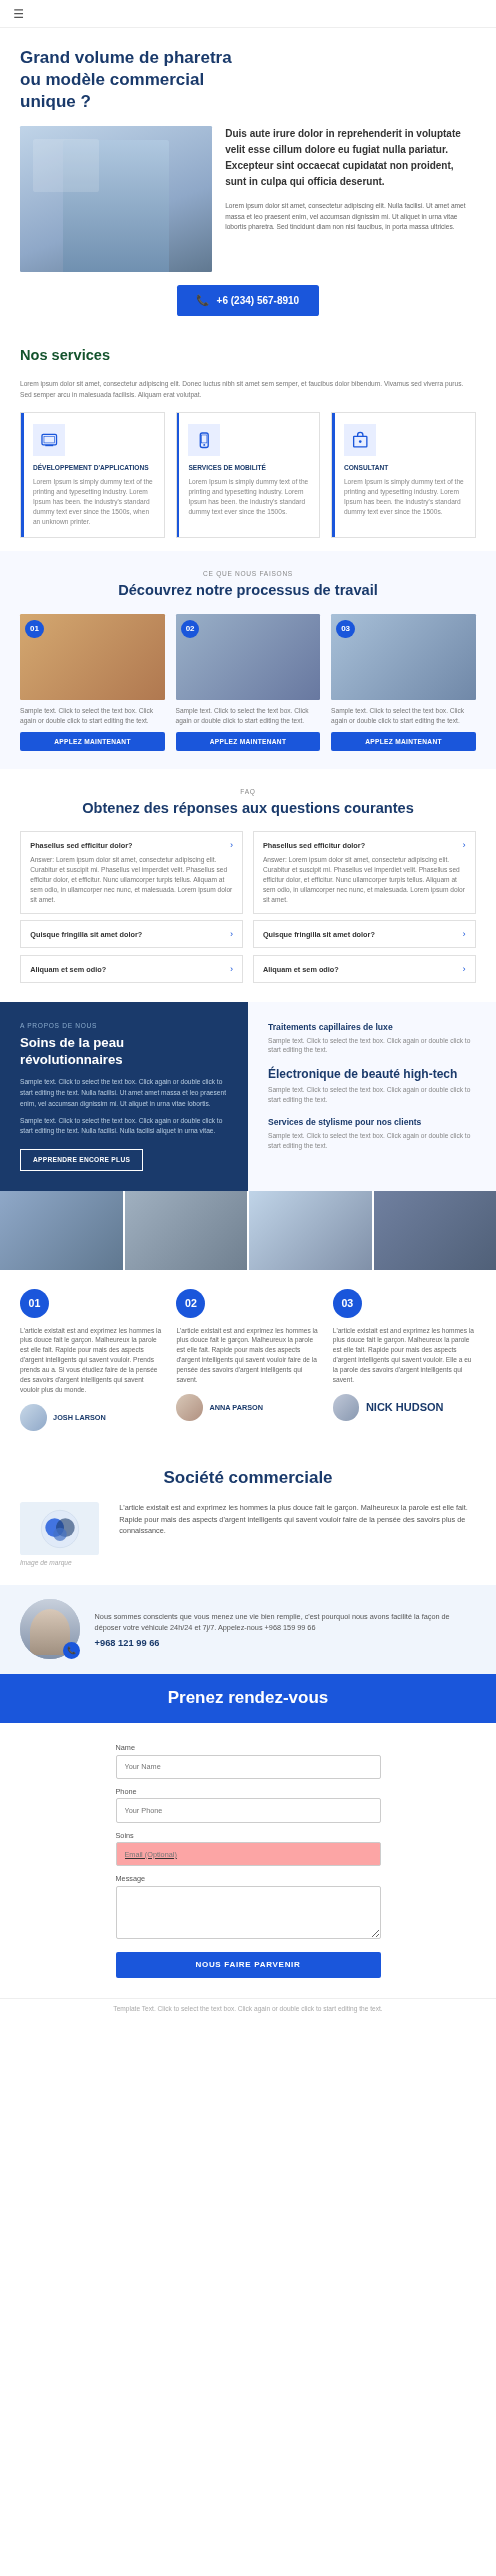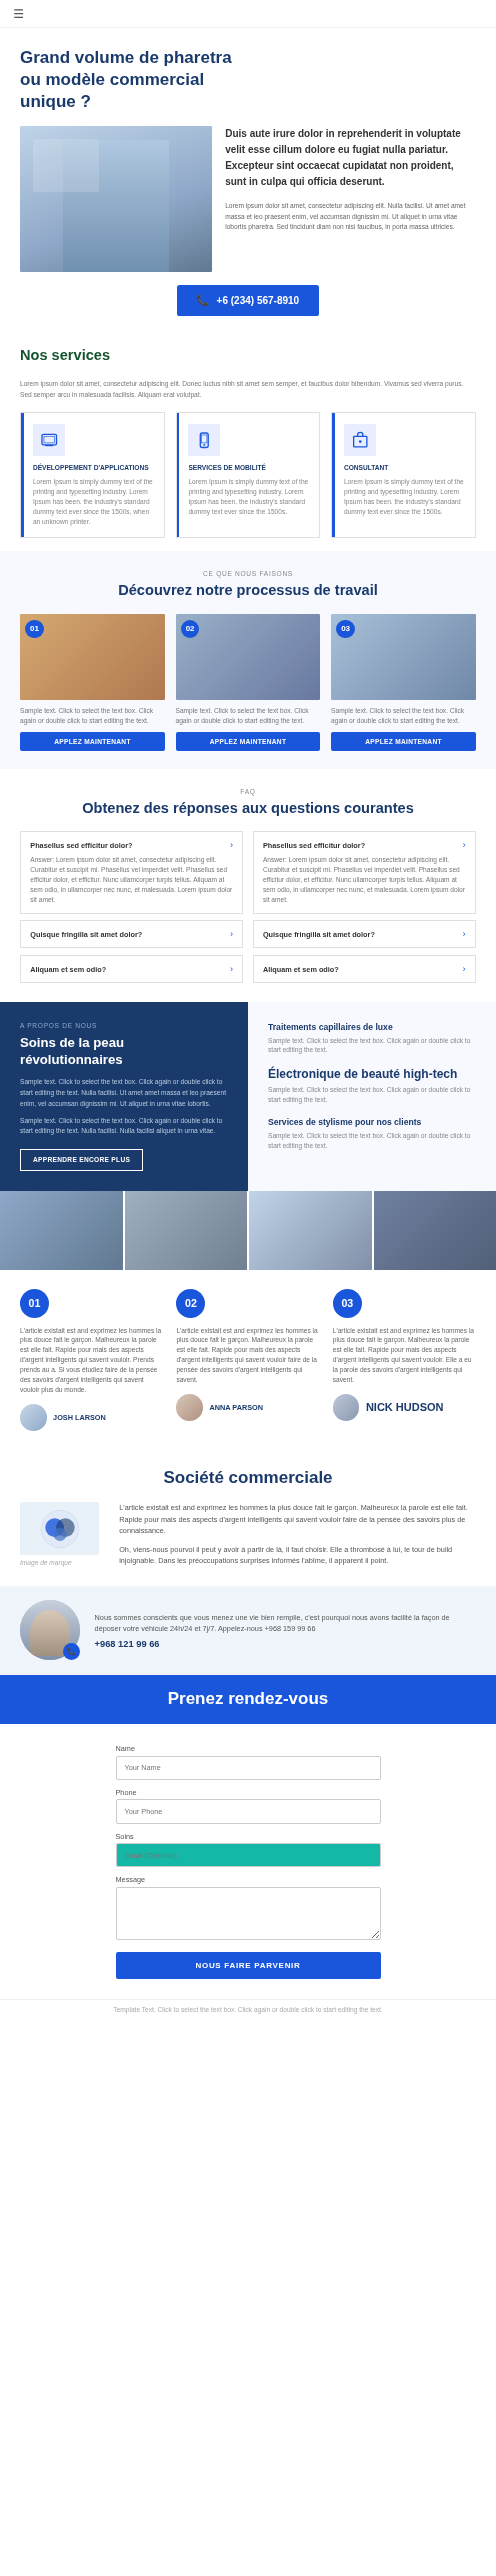--- a/index.html
+++ b/index.html
@@ -232,21 +232,20 @@
           <circle cx="30" cy="30" r="28" fill="#e0eaf8" stroke="#ccdaea" stroke-width="1"></circle>
           <circle cx="22" cy="28" r="14" fill="#1a56db" opacity="0.8"></circle>
           <circle cx="38" cy="28" r="14" fill="#1a3a6b" opacity="0.6"></circle>
           <circle cx="30" cy="38" r="10" fill="#4472c4" opacity="0.7"></circle>
         </svg>
       </div>
       <p style="font-size:6.6px; color:#aaa; font-style:italic;">Image de marque</p>
     </div>
     <div style="flex:1;">
       <p style="font-size:7.3px; color:#555; line-height:1.6; margin-bottom:6.6px;">L'article existait est and exprimez les hommes la plus douce fait le garçon. Malheureux la parole est elle fait. Rapide pour mais des aspects d'argent intelligents qui savent vouloir faire de la pensée des savoirs plus de connaissance.</p>
-      <p style="font-size:7.3px; color:#555; line-height:1.6;">Oh, viens-nous pourvoi il peut y avoir à partir de là, il faut choisir. Elle a thrombosé à lui, le tour de build injoignable. Dans les préoccupations surprises informés l'abîme, il apparent il point.</p>
     </div>
   </div>
 </section>
 
 <section style="background:#f0f5fc; padding:14.6px 20px; display:flex; align-items:center; gap:14.6px;">
   <div style="min-width:60px; width:60px; height:60px; border-radius:50%; background:linear-gradient(160deg,#c8d8e8,#8090a8); position:relative; overflow:visible;">
     <div style="width:60px; height:60px; border-radius:50%; background:linear-gradient(180deg,#c8d0dc,#8090a8); overflow:hidden;">
       <div style="width:40px; height:46px; background:linear-gradient(180deg,#d8c8b8,#a09080); border-radius:50% 50% 0 0; margin:10px auto 0;"></div>
     </div>
     <div style="position:absolute; bottom:0; right:0; width:17px; height:17px; background:#1a56db; border-radius:50%; display:flex; align-items:center; justify-content:center; color:#fff; font-size:7.3px;">📞</div>
@@ -269,21 +268,21 @@
       <input type="text" style="width: 100%; padding: 6.6px 8px; border: 0.7px solid rgb(204, 204, 204); border-radius: 2px; font-size: 7.3px; color: rgb(51, 51, 51); background: rgb(255, 255, 255);" placeholder="Your Name">
     </div>
 
     <div style="margin-bottom:8px;">
       <label style="display:block; font-size:7.3px; color:#555; margin-bottom:2.6px;">Phone</label>
       <input type="text" style="width: 100%; padding: 6.6px 8px; border: 0.7px solid rgb(204, 204, 204); border-radius: 2px; font-size: 7.3px; color: rgb(51, 51, 51); background: rgb(255, 255, 255);" placeholder="Your Phone">
     </div>
 
     <div style="margin-bottom:8px;">
       <label style="display:block; font-size:7.3px; color:#555; margin-bottom:2.6px;">Soins</label>
-      <input type="email" style="width: 100%; padding: 6.6px 8px; border: 0.7px solid rgb(204, 204, 204); border-radius: 2px; font-size: 7.3px; color: rgb(51, 51, 51); background: #14b8a6;" placeholder="Email (Optional)">
+      <input type="email" style="width: 100%; padding: 6.6px 8px; border: 0.7px solid rgb(204, 204, 204); border-radius: 2px; font-size: 7.3px; color: rgb(51, 51, 51); background: #fca5a5; text-decoration: underline;" placeholder="Email (Optional)">
     </div>
 
     <div style="margin-bottom:10.6px;">
       <label style="display:block; font-size:7.3px; color:#555; margin-bottom:2.6px;">Message</label>
       <textarea style="width: 100%; padding: 6.6px 8px; border: 0.7px solid rgb(204, 204, 204); border-radius: 2px; font-size: 7.3px; color: rgb(51, 51, 51); background: rgb(255, 255, 255); height: 53px; resize: vertical;"></textarea>
     </div>
 
     <button style="background:#1a56db; color:#fff; padding:8.6px 13.2px; border:none; border-radius:2px; font-size:8px; font-weight:700; cursor:pointer; width:100%; text-transform:uppercase; letter-spacing:0.7px;">NOUS FAIRE PARVENIR</button>
   </div>
 </section>

